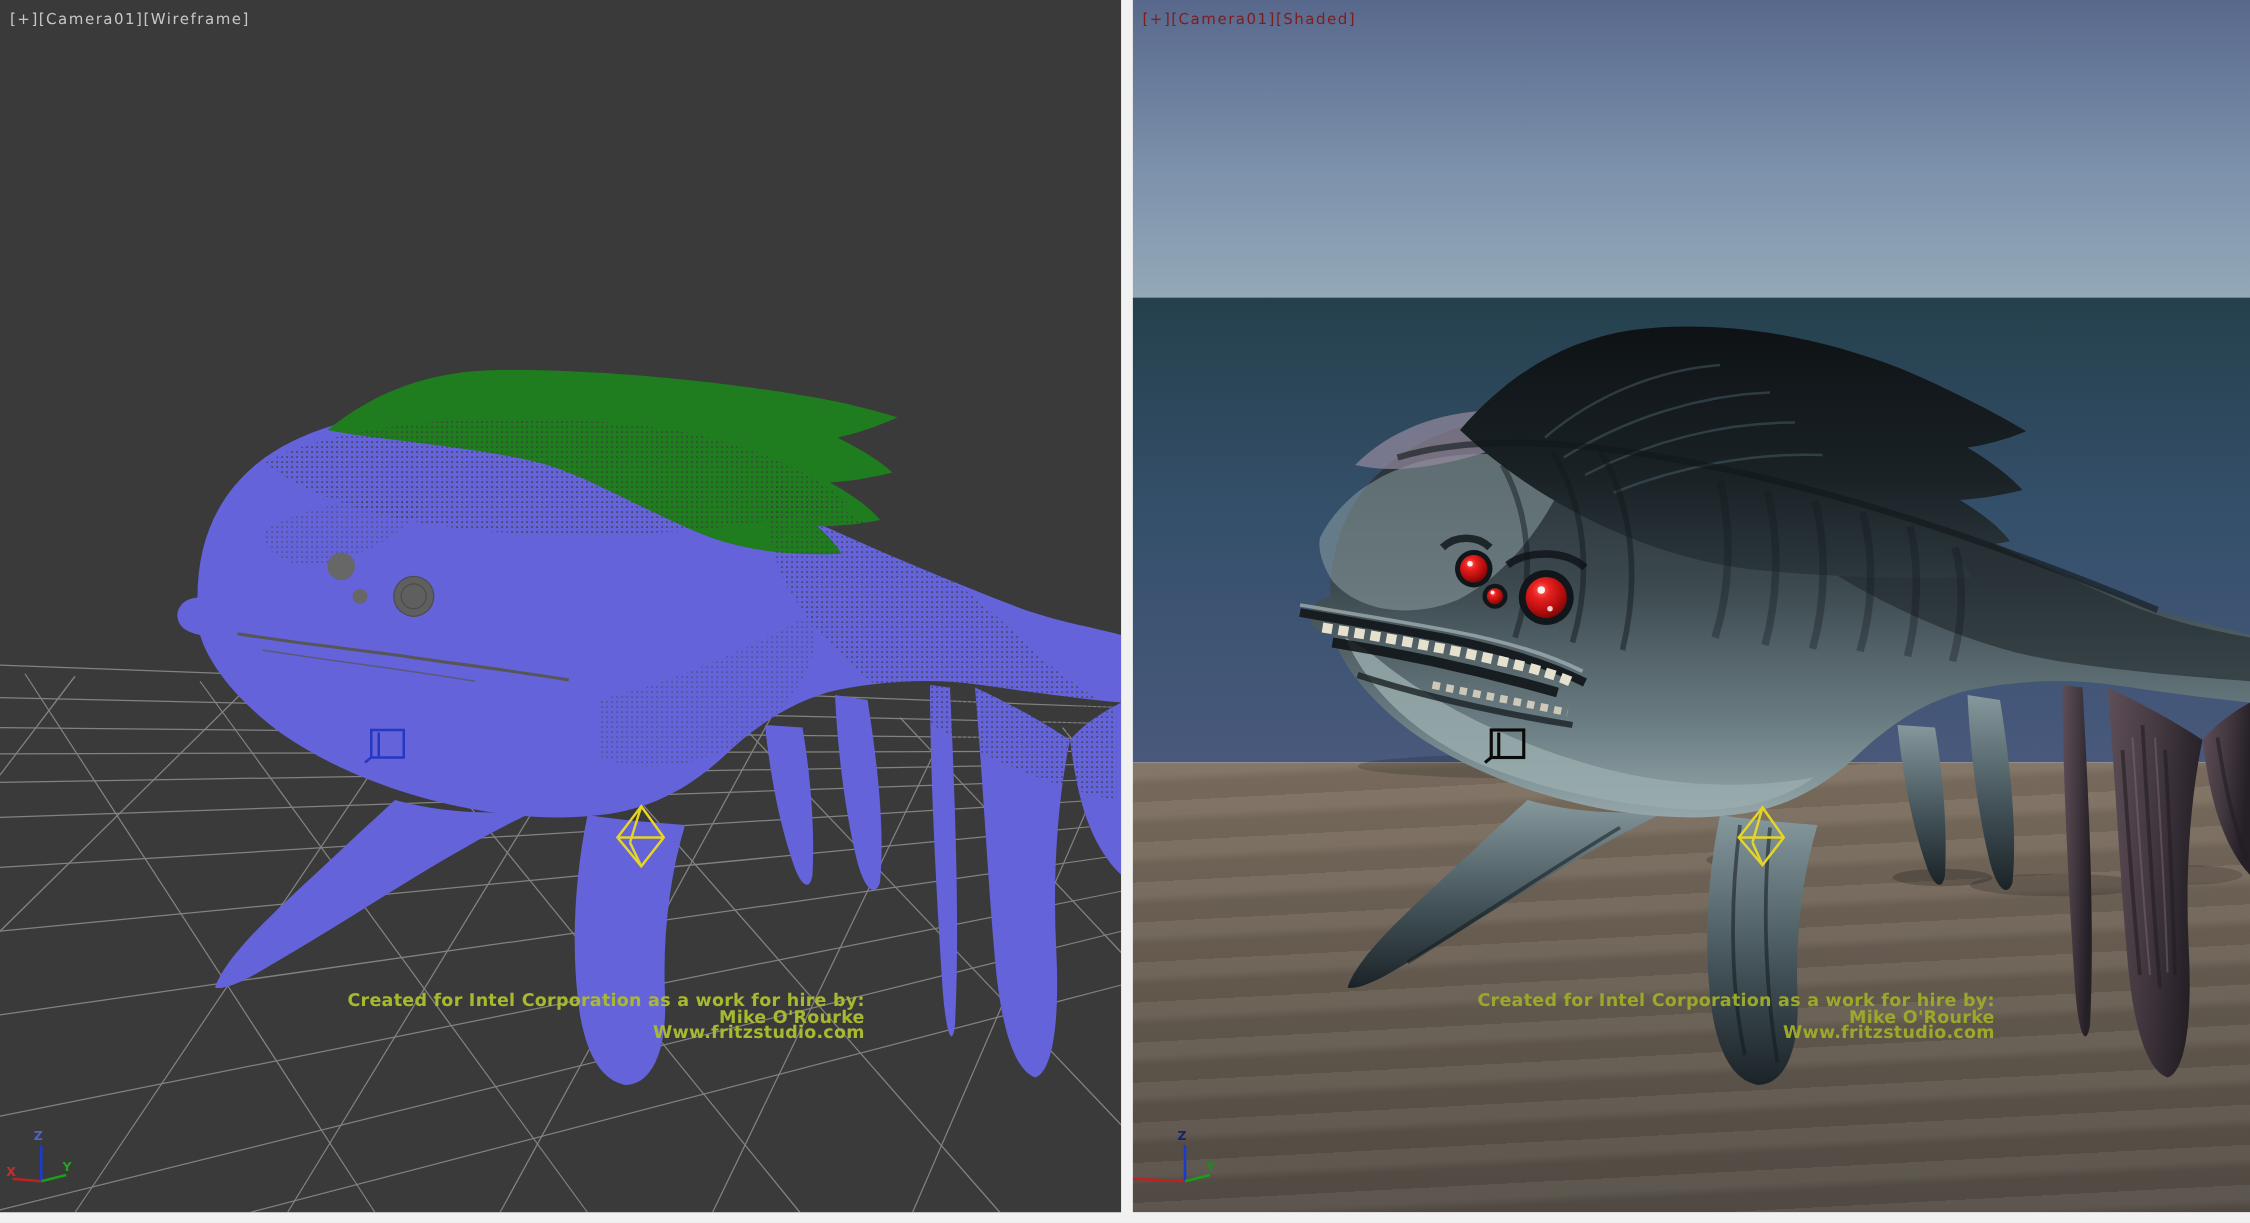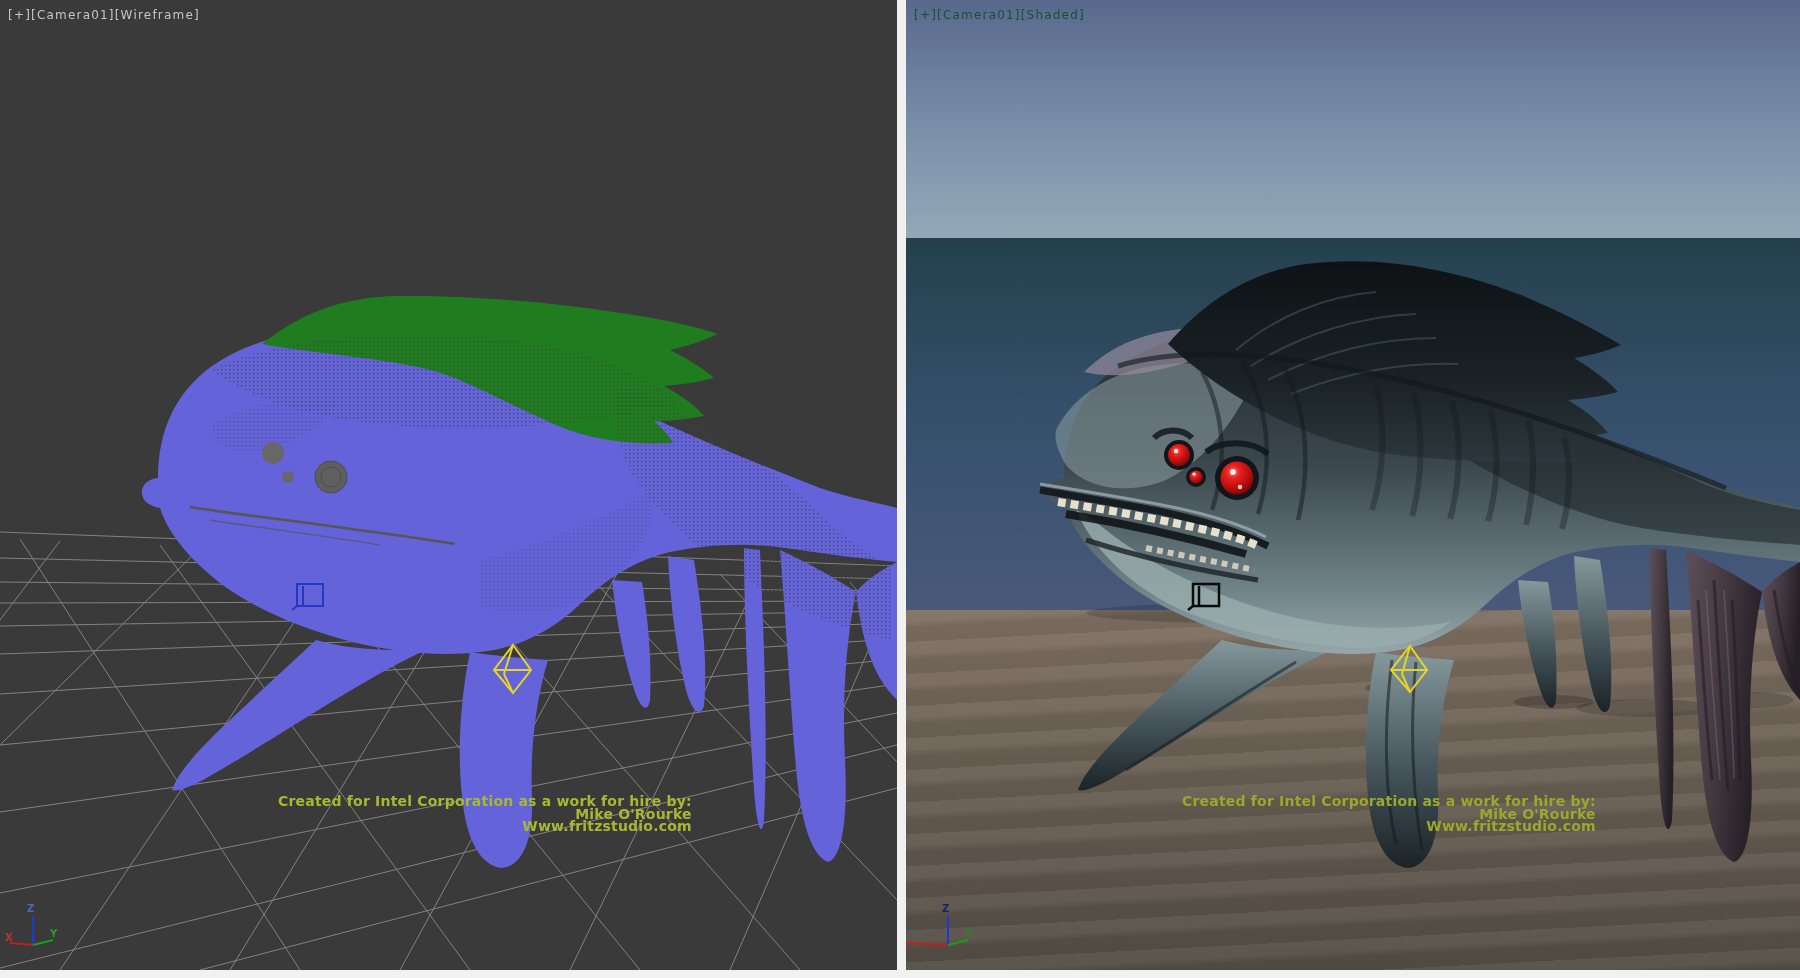--- a/index.html
+++ b/index.html
@@ -3,21 +3,21 @@
 <meta charset="utf-8">
 <style>
   html,body{margin:0;padding:0;background:#e8e8e8;}
   .stage{position:relative;width:1800px;height:978px;background:#f1f1f1;overflow:hidden;
          font-family:"DejaVu Sans","Liberation Sans",sans-serif;}
   .viewport{position:absolute;top:0;height:970px;overflow:hidden;text-align:right;}
   .vp-left{left:0;width:897px;background:#3a3a3a;}
   .vp-right{left:906px;width:894px;}
   .vp-label{position:absolute;top:8px;left:8px;font-size:12px;letter-spacing:1.2px;z-index:30;cursor:pointer;}
   .vp-left .vp-label{color:#c6c6c6;}
-  .vp-right .vp-label{color:#14532d;}
+  .vp-right .vp-label{color:#7f1d1d;}
   svg{position:absolute;top:0;left:0;}
   
   .sky{position:absolute;left:0;top:0;width:100%;height:238px;
        background:linear-gradient(#58688c 0%,#7b90aa 55%,#93a9b8 100%);}
   .sea{position:absolute;left:0;top:238px;width:100%;height:372px;
        background:linear-gradient(#25404c 0%,#35506b 48%,#49597c 100%);}
   .sand{position:absolute;left:0;top:610px;width:100%;height:360px;
         background:linear-gradient(#7f7162 0%,#6a5f53 45%,#544e46 100%);}
   .sand:after{content:"";position:absolute;inset:0;
         background:repeating-linear-gradient(177deg,rgba(255,255,255,0.045) 0 11px,rgba(0,0,0,0.06) 18px 32px);}

